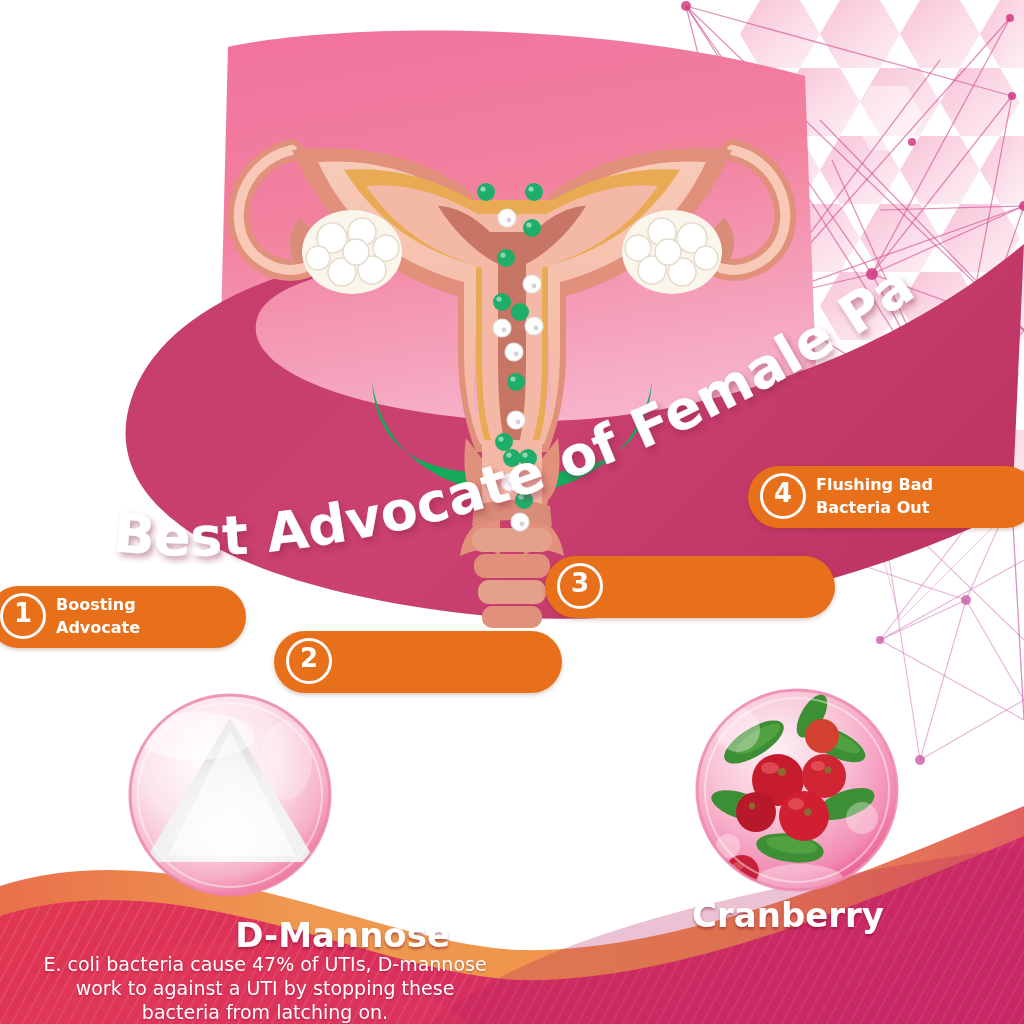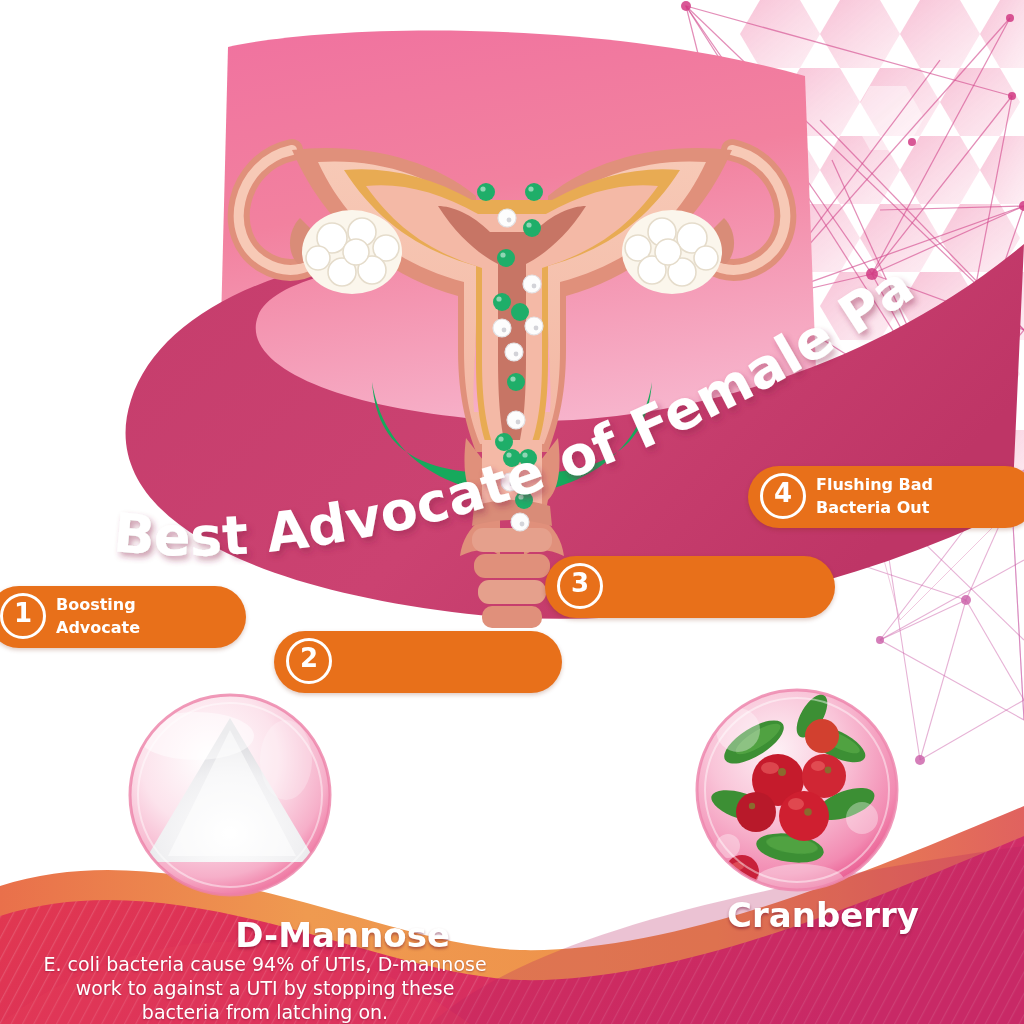--- a/index.html
+++ b/index.html
@@ -79,21 +79,21 @@
     color:#ffffff;
     font-family:"DejaVu Sans","Liberation Sans",sans-serif;
     font-size:19px;
     line-height:24px;
     text-align:center;
     text-shadow:0 1px 2px rgba(100,0,40,.40);
     white-space:pre-line;
   }
   #dm-title{left:80px;  top:915px; width:370px;}
   #dm-desc {left:20px;  top:952px; width:490px;}
-  #cb-title{left:549px; top:895px; width:370px;}
+  #cb-title{left:514px; top:895px; width:370px;}
   #cb-desc {left:520px; top:930px; width:490px;}
 </style>
 </head>
 <body>
 
 <div id="stage">
 
   <svg class="layer" viewBox="0 0 1024 1024" xmlns="http://www.w3.org/2000/svg">
     <defs>
       <linearGradient id="panelGrad" x1="0" y1="0" x2="0.25" y2="1">
@@ -502,19 +502,19 @@
     <div class="num">3</div>
   </div>
 
   <div class="badge" id="badge4">
     <div class="num">4</div>
     <div class="btext">Flushing Bad
 Bacteria Out</div>
   </div>
 
   <div class="prod-title" id="dm-title">D-Mannose</div>
-  <div class="prod-desc" id="dm-desc">E. coli bacteria cause 94% of UTIs, D-mannose
+  <div class="prod-desc" id="dm-desc">E. coli bacteria cause 47% of UTIs, D-mannose
 work to against a UTI by stopping these
 bacteria from latching on.</div>
 
   <div class="prod-title" id="cb-title">Cranberry</div>
 
 </div>
 
 </body></html>

